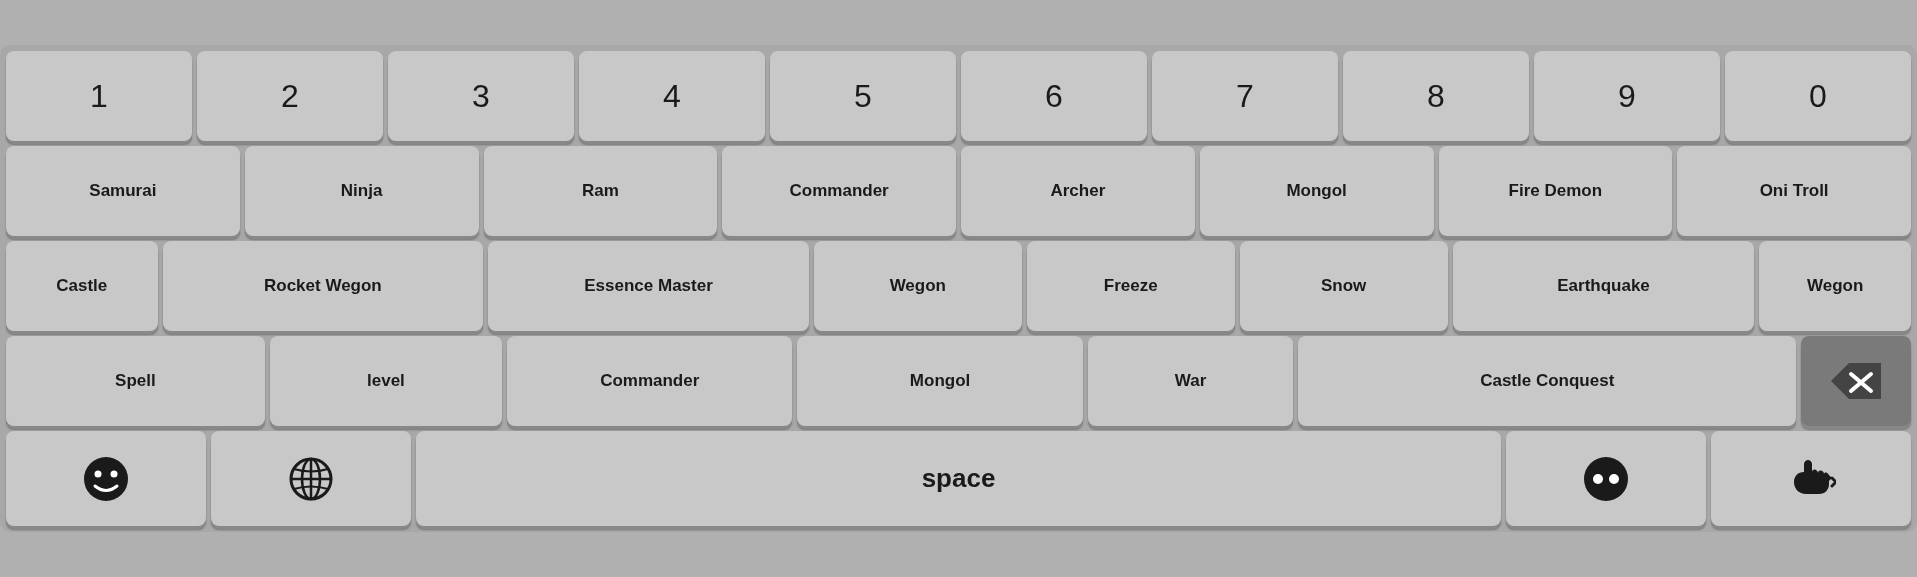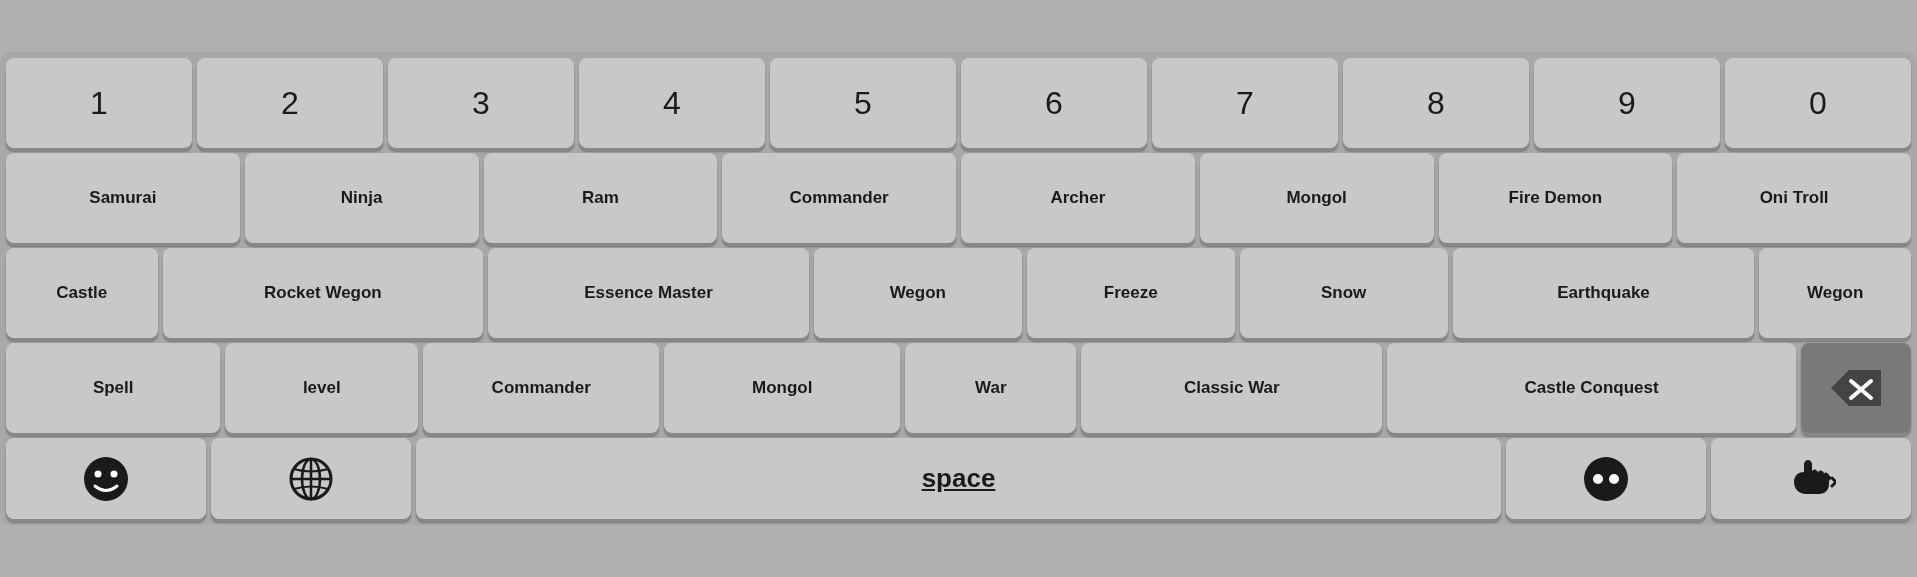--- a/index.html
+++ b/index.html
@@ -97,22 +97,21 @@
       width: 48px;
       height: 48px;
     }
 
     .globe-svg {
       width: 46px;
       height: 46px;
     }
 
     .row5 .key {
-      height: 81px;
-      text-decoration: underline;
+      height: 95px;
     }
   </style>
 </head>
 <body>
 
 <div class="keyboard">
 
   <div class="keyboard-row">
     <button class="key num">1</button>
     <button class="key num">2</button>
@@ -147,21 +146,20 @@
     <button class="key" style="flex:1.5">Earthquake</button>
     <button class="key" style="flex:0.7">Wegon</button>
   </div>
 
   <div class="keyboard-row">
     <button class="key" style="flex:0.9">Spell</button>
     <button class="key" style="flex:0.8">level</button>
     <button class="key">Commander</button>
     <button class="key">Mongol</button>
     <button class="key" style="flex:0.7">War</button>
-    <button class="key" style="flex:1.3">Classic War</button>
     <button class="key" style="flex:1.8">Castle Conquest</button>
     <button class="key backspace-key" style="flex:0 0 110px;">
       <svg class="backspace-svg" viewBox="0 0 54 40" xmlns="http://www.w3.org/2000/svg">
         <path d="M20 2 L2 20 L20 38 L52 38 L52 2 Z" fill="#444" stroke="none"></path>
         <line x1="22" y1="13" x2="42" y2="30" stroke="white" stroke-width="4" stroke-linecap="round"></line>
         <line x1="42" y1="13" x2="22" y2="30" stroke="white" stroke-width="4" stroke-linecap="round"></line>
       </svg>
     </button>
   </div>
 

